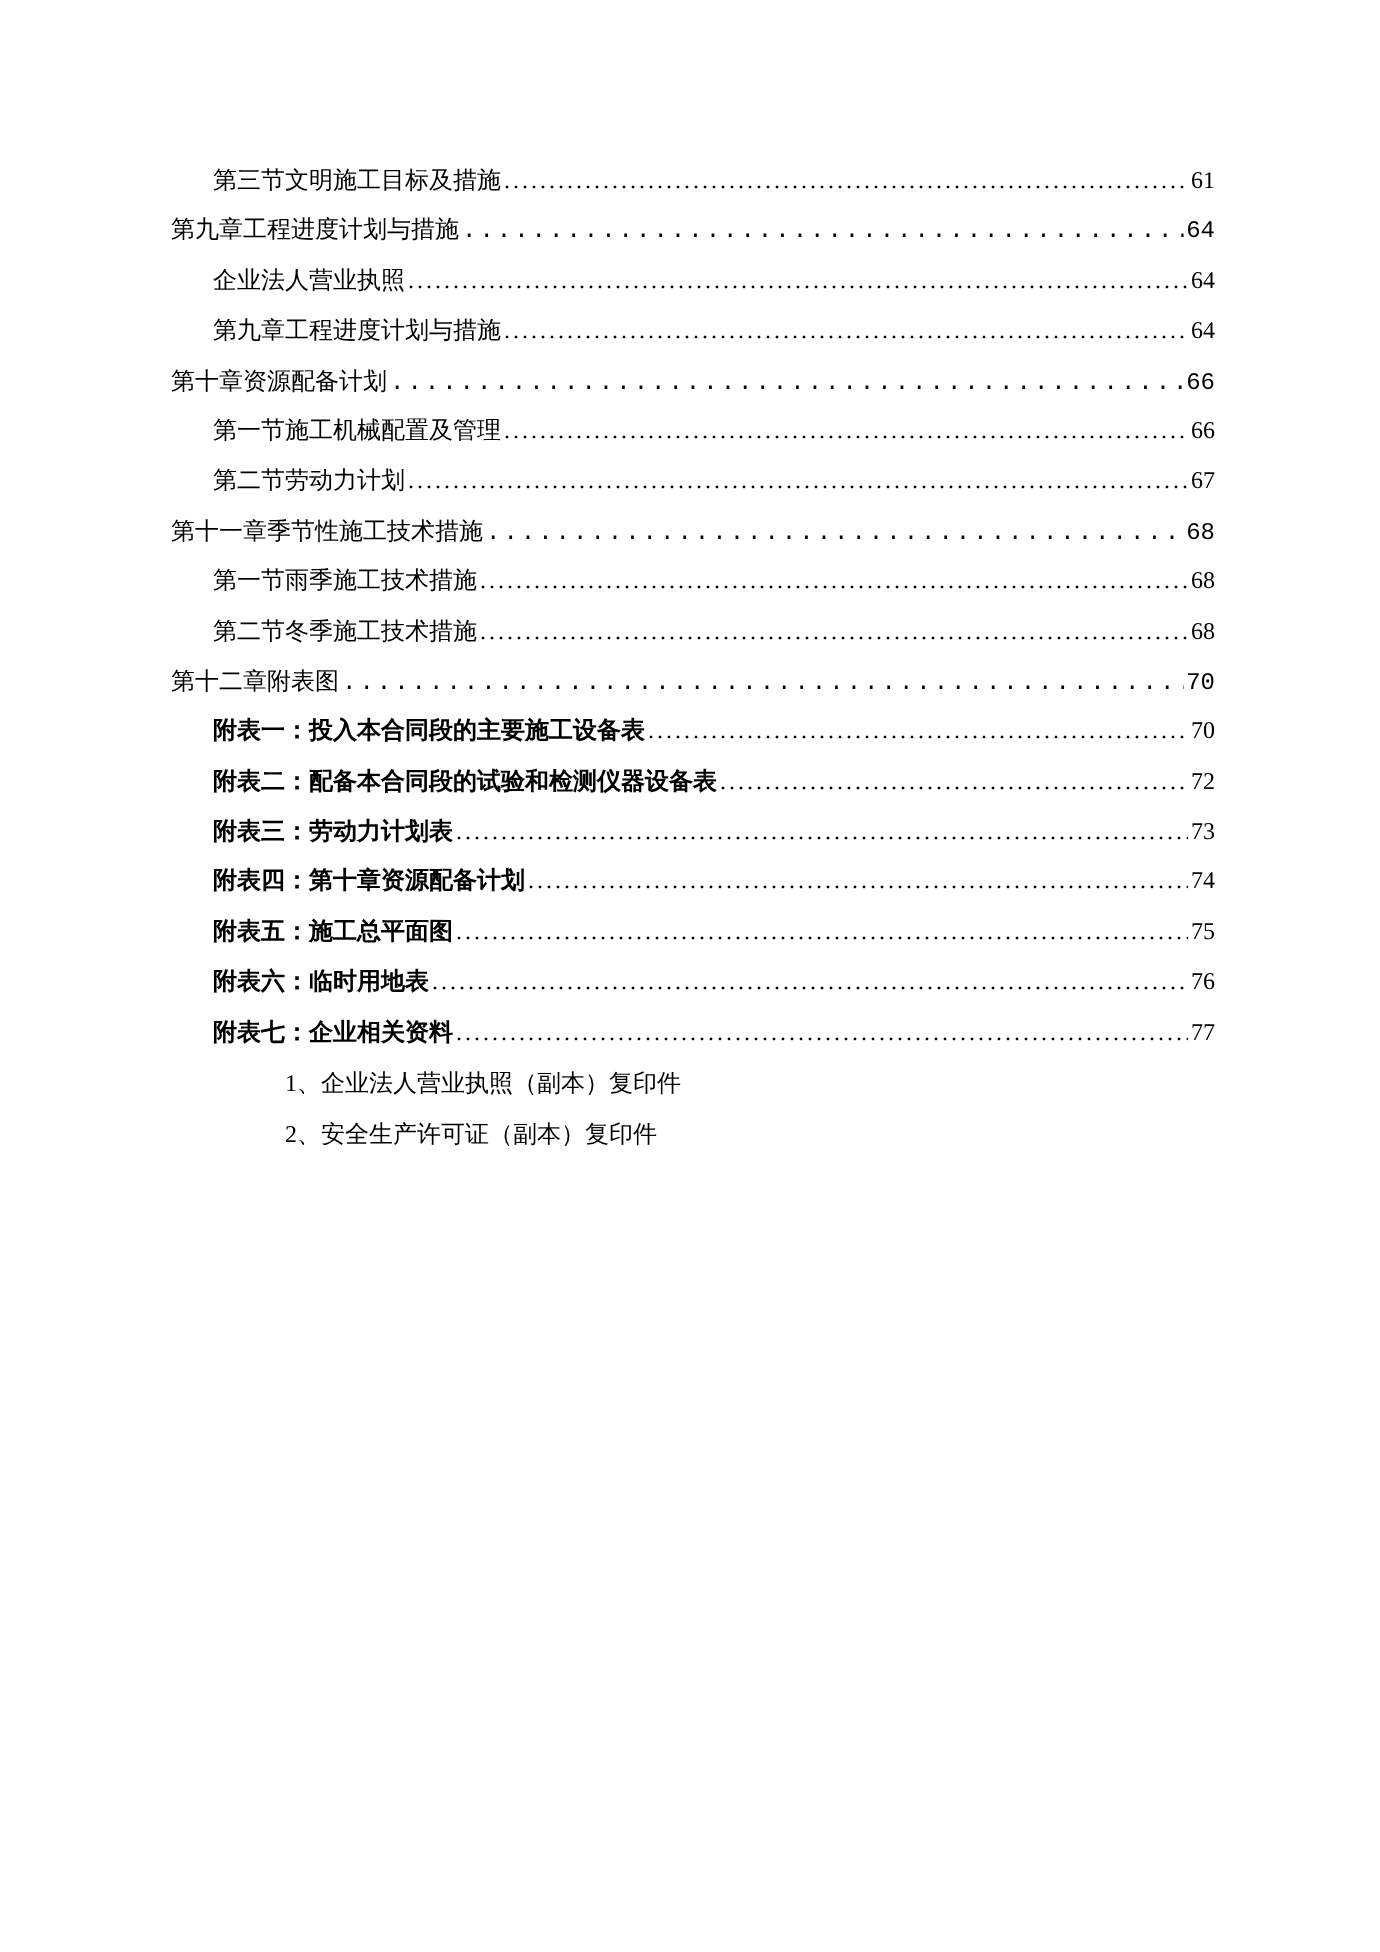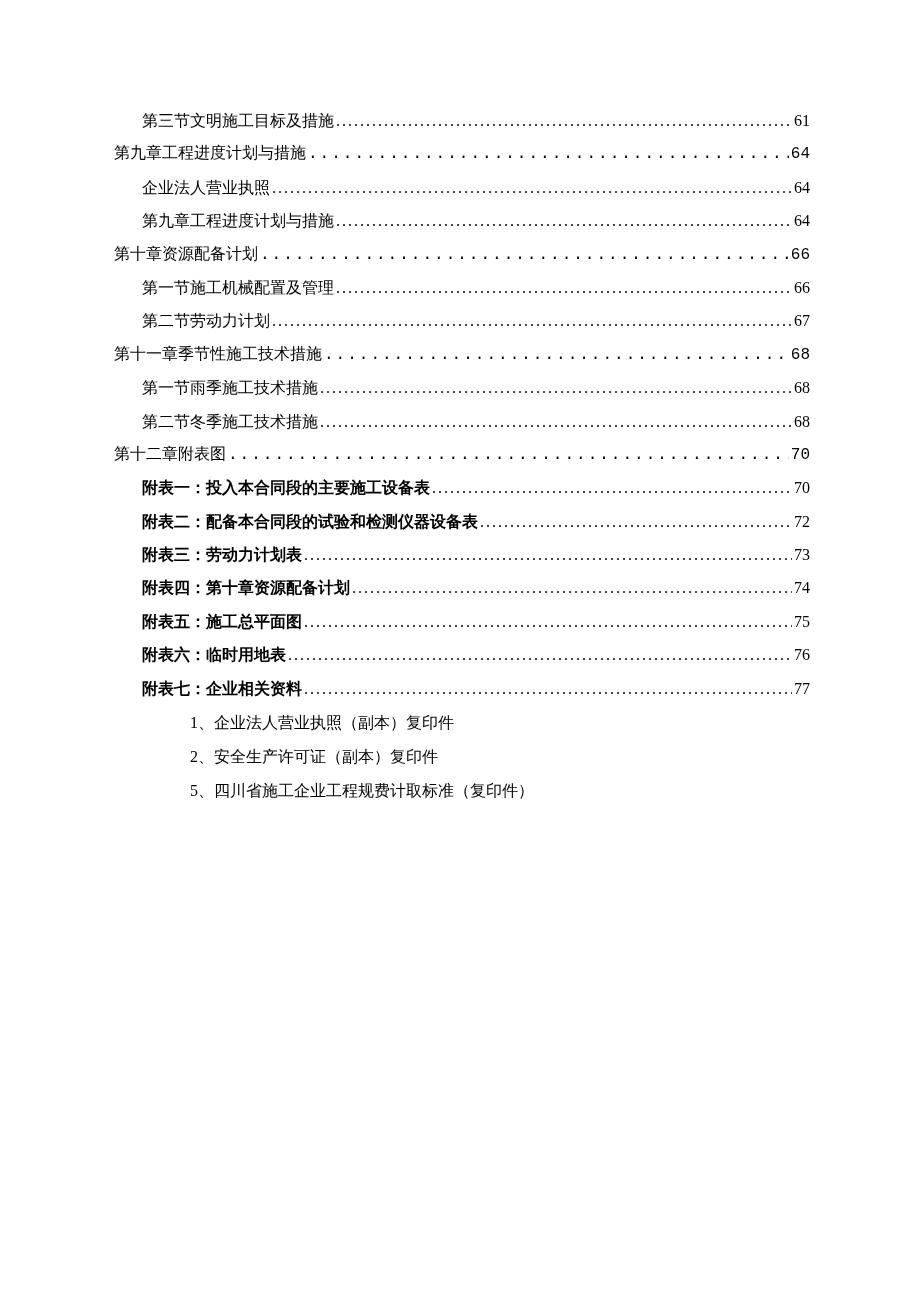--- a/index.html
+++ b/index.html
@@ -148,14 +148,13 @@
     </div>
     <div class="toc-line toc-level-2">
       <span class="toc-label bold">附表七：企业相关资料</span>
       <span class="toc-dots"></span>
       <span class="toc-page">77</span>
     </div>
   </div>
 <div class="sub-list" id="sub-container">
     <div class="sub-item">1、企业法人营业执照（副本）复印件</div>
     <div class="sub-item">2、安全生产许可证（副本）复印件</div>
-    <div class="sub-item">5、四川省施工企业工程规费计取标准（复印件）</div>
   </div>
 
 </body></html>

